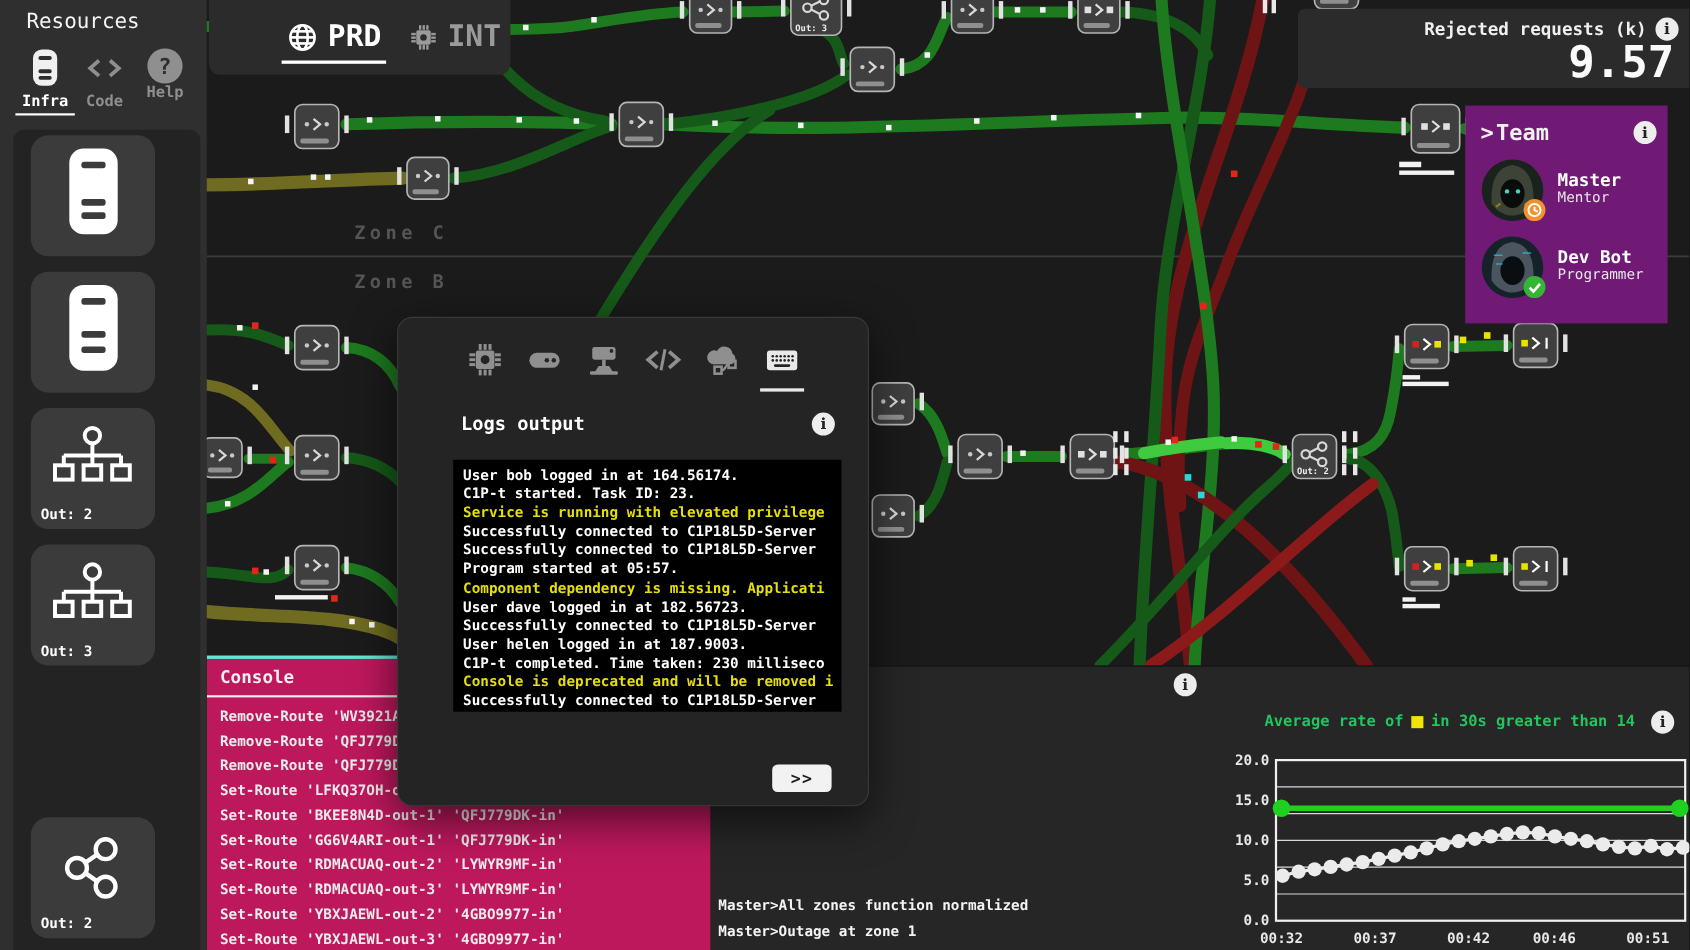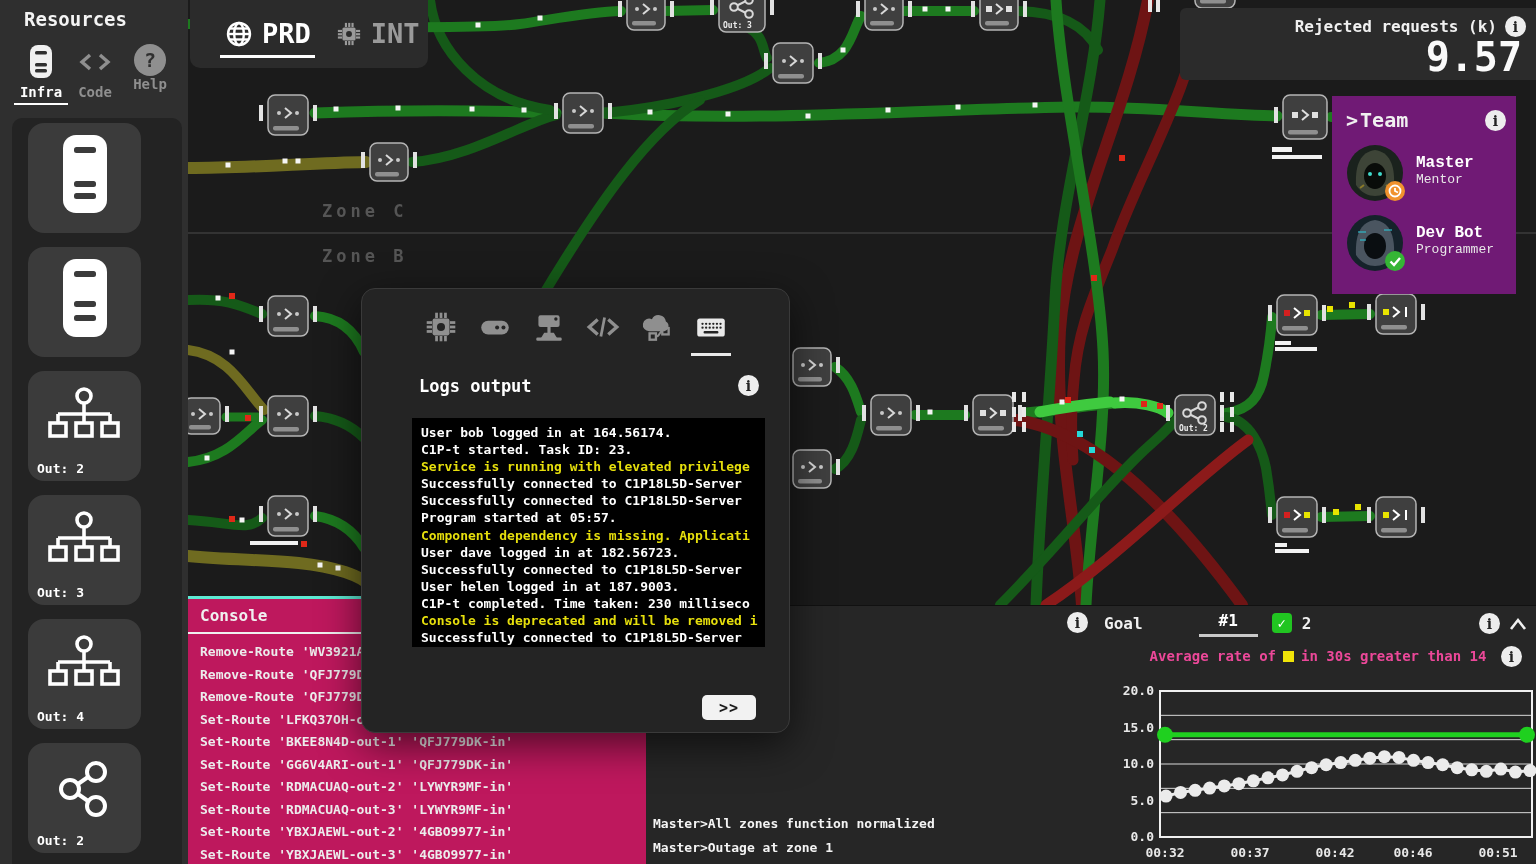--- a/index.html
+++ b/index.html
@@ -16,51 +16,51 @@
   .r  {stroke:#6e1414;}
   .rb {stroke:#8c1a1a;}
   
   .panel{position:absolute;background:#2b2b2b;}
   .info-dot{width:21px;height:21px;border-radius:50%;background:#ededed;display:inline-flex;
             align-items:center;justify-content:center;flex:none;}
   .info-dot::after{content:"i";color:#222;font-weight:bold;font-size:14px;
             font-family:"DejaVu Serif",serif;line-height:1;}
   
   #sidebar{left:0;top:0;width:188px;height:864px;background:#2f2f2f;z-index:40;}
-  #res-title{position:absolute;left:24px;top:8px;font-size:19px;font-weight:bold;color:#f4f4f4;}
+  #res-title{position:absolute;left:24px;top:8px;font-size:19px;font-weight:normal;color:#f4f4f4;}
   .side-tab{position:absolute;top:44px;text-align:center;cursor:pointer;}
   .side-tab .lab{font-size:14px;font-weight:bold;margin-top:0;}
   .side-tab.active .lab{color:#fff;border-bottom:2px solid #fff;padding-bottom:3px;}
   .side-tab.dim .lab{color:#8f8f8f;}
   #help-circle{width:32px;height:32px;border-radius:50%;background:#8f8f8f;margin:0 auto;
       display:flex;align-items:center;justify-content:center;}
   #help-circle::after{content:"?";color:#2f2f2f;font-weight:bold;font-size:20px;}
   #palette{position:absolute;left:12px;top:118px;width:170px;height:746px;background:#232323;
       border-radius:10px 10px 0 0;}
   .card{position:absolute;left:16px;width:113px;height:110px;border-radius:16px;background:#3b3b3b;cursor:pointer;}
   .card svg{display:block;margin:0 auto;}
   .card .out{position:absolute;left:9px;bottom:5px;font-size:13px;font-weight:bold;color:#fff;}
   
   #topstrip{left:190px;top:0;width:238px;height:68px;background:#2b2b2b;z-index:20;
-      border-radius:0 0 10px 10px;display:flex;align-items:center;}
+      border-radius:0 0 10px 10px;display:flex;align-items:center;padding-left:36px;}
   .env-tab{display:flex;align-items:center;gap:8px;font-size:27px;font-weight:bold;cursor:pointer;}
   #env-prd{margin-left:30px;color:#fff;border-bottom:3px solid #fff;padding:8px 4px 6px 4px;}
   #env-int{margin-left:16px;color:#9a9a9a;padding:8px 4px 9px 4px;}
   
   #metricbox{left:1180px;top:8px;width:356px;height:72px;background:#2b2b2b;z-index:20;
       border-radius:6px 0 0 6px;}
   #metric-label-row{position:absolute;right:10px;top:8px;display:flex;align-items:center;gap:8px;}
   #metric-label{font-size:16px;font-weight:bold;color:#f0f0f0;}
   #metric-value{position:absolute;right:14px;top:26px;font-size:40px;font-weight:bold;color:#fafafa;}
   
   #teampanel{left:1332px;top:96px;width:184px;height:198px;background:#701a75;z-index:20;}
   #team-head{position:absolute;left:14px;top:12px;font-size:20px;font-weight:bold;display:flex;}
   #team-head::before{content:">";margin-right:2px;}
   #team-info{position:absolute;right:10px;top:14px;}
-  .member{position:absolute;left:14px;display:flex;gap:12px;font-family:Liberation Mono, monospace;}
+  .member{position:absolute;left:14px;display:flex;gap:12px;}
   .member .texts{padding-top:10px;}
   .member .nm{font-size:16px;font-weight:bold;color:#fff;}
   .member .rl{font-size:13px;color:#e8e8e8;}
   .avatar-wrap{position:relative;width:58px;height:58px;}
   
   #modal{left:361px;top:288px;width:427px;height:443px;background:#242424;border-radius:14px;
       z-index:60;box-shadow:0 12px 40px rgba(0,0,0,.6);border:1px solid #3a3a3a;}
   #mtabs{position:absolute;left:0;top:20px;width:100%;display:flex;justify-content:center;gap:14px;}
   .mtab{width:40px;height:40px;color:#8f8f8f;cursor:pointer;text-align:center;}
   .mtab.active{color:#e9e9e9;border-bottom:3px solid #e9e9e9;padding-bottom:4px;}
@@ -89,21 +89,21 @@
   #goal-label{margin-left:4px;font-size:16px;font-weight:bold;}
   #goal-tab1{margin-left:56px;font-size:16px;font-weight:bold;color:#fff;border-bottom:3px solid #c9c9c9;
       padding:2px 20px 4px 20px;cursor:pointer;}
   #goal-check{margin-left:14px;width:20px;height:20px;border-radius:4px;background:#21c521;cursor:pointer;
       display:flex;align-items:center;justify-content:center;}
   #goal-check::after{content:"✓";color:#fff;font-size:14px;font-weight:bold;}
   #goal-tab2{margin-left:10px;font-size:16px;font-weight:bold;cursor:pointer;}
   #goal-head-right{position:absolute;right:8px;top:7px;display:flex;align-items:center;gap:8px;}
   #goal-desc{position:absolute;left:0;top:42px;width:100%;display:flex;justify-content:center;
       align-items:center;gap:7px;z-index:2;}
-  #goal-desc .txt{font-size:14px;font-weight:bold;color:#ec4899;}
+  #goal-desc .txt{font-size:14px;font-weight:bold;color:#22c55e;}
   #yellow-sq{width:11px;height:11px;background:#f0e408;display:inline-block;}
   #goal-desc-info{position:absolute;right:14px;top:40px;z-index:2;}
   #goal-chart{position:absolute;left:0;top:35px;width:436px;height:224px;}
   .tick{fill:#e8e8e8;font-size:13px;font-weight:bold;font-family:"DejaVu Sans Mono",monospace;}
 </style>
 </head>
 <body>
 
 <svg id="map" viewBox="0 0 1536 864">
   <g>
@@ -512,36 +512,20 @@
           <line x1="30" y1="31" x2="30" y2="40"></line>
             <line x1="56" y1="31" x2="56" y2="40"></line>
             <line x1="82" y1="31" x2="82" y2="40"></line>
           <rect x="22" y="40" width="16" height="13"></rect>
             <rect x="48" y="40" width="16" height="13"></rect>
             <rect x="74" y="40" width="16" height="13"></rect>
         </g>
       </svg>
       <div class="out">Out: 3</div>
     </div>
-    <div class="card" style="top:501px;">
-      <svg width="113" height="76" viewBox="0 0 113 76" style="margin-top:12px">
-        <g stroke="#fff" stroke-width="3.6" fill="none">
-          <circle cx="56" cy="13" r="7"></circle>
-          <line x1="56" y1="20" x2="56" y2="31"></line>
-          <line x1="30" y1="31" x2="82" y2="31"></line>
-          <line x1="30" y1="31" x2="30" y2="40"></line>
-            <line x1="56" y1="31" x2="56" y2="40"></line>
-            <line x1="82" y1="31" x2="82" y2="40"></line>
-          <rect x="22" y="40" width="16" height="13"></rect>
-            <rect x="48" y="40" width="16" height="13"></rect>
-            <rect x="74" y="40" width="16" height="13"></rect>
-        </g>
-      </svg>
-      <div class="out">Out: 4</div>
-    </div>
     <div class="card" style="top:625px;">
       <svg width="113" height="72" viewBox="0 0 113 72" style="margin-top:10px">
         <g stroke="#fff" stroke-width="4" fill="none">
           <circle cx="42" cy="36" r="9"></circle>
             <circle cx="68" cy="19" r="9"></circle>
             <circle cx="68" cy="53" r="9"></circle>
           <line x1="50" y1="31" x2="60" y2="24"></line>
             <line x1="50" y1="41" x2="60" y2="48"></line>
         </g>
       </svg>
@@ -761,32 +745,20 @@
 
 <div id="chat" class="panel">
   <span id="chat-info" class="info-dot"></span>
   <div id="chat-lines">
       <div class="chat-line">Master&gt;All zones function normalized</div>
       <div class="chat-line">Master&gt;Outage at zone 1</div>
     </div>
 </div>
 
 <div id="goal" class="panel">
-  <div id="goal-head">
-    <span id="goal-label">Goal</span>
-    <span id="goal-tab1">#1</span>
-    <span id="goal-check"></span>
-    <span id="goal-tab2">2</span>
-    <span id="goal-head-right">
-      <span class="info-dot"></span>
-      <svg width="20" height="16" viewBox="0 0 20 16">
-        <path d="M3,13 L10,4 L17,13" fill="none" stroke="#f0f0f0" stroke-width="2.6"></path>
-      </svg>
-    </span>
-  </div>
   <div id="goal-desc">
     <span class="txt">Average rate of</span>
     <span id="yellow-sq"></span>
     <span class="txt">in 30s greater than 14</span>
   </div>
   <span id="goal-desc-info" class="info-dot"></span>
   <svg id="goal-chart" viewBox="0 0 436 224">
       <line x1="60" x2="432" y1="50" y2="50" stroke="#d8d8d8" stroke-width="1"></line>
       <line x1="60" x2="432" y1="74.33333333333333" y2="74.33333333333333" stroke="#d8d8d8" stroke-width="1"></line>
       <line x1="60" x2="432" y1="98.66666666666666" y2="98.66666666666666" stroke="#d8d8d8" stroke-width="1"></line>

